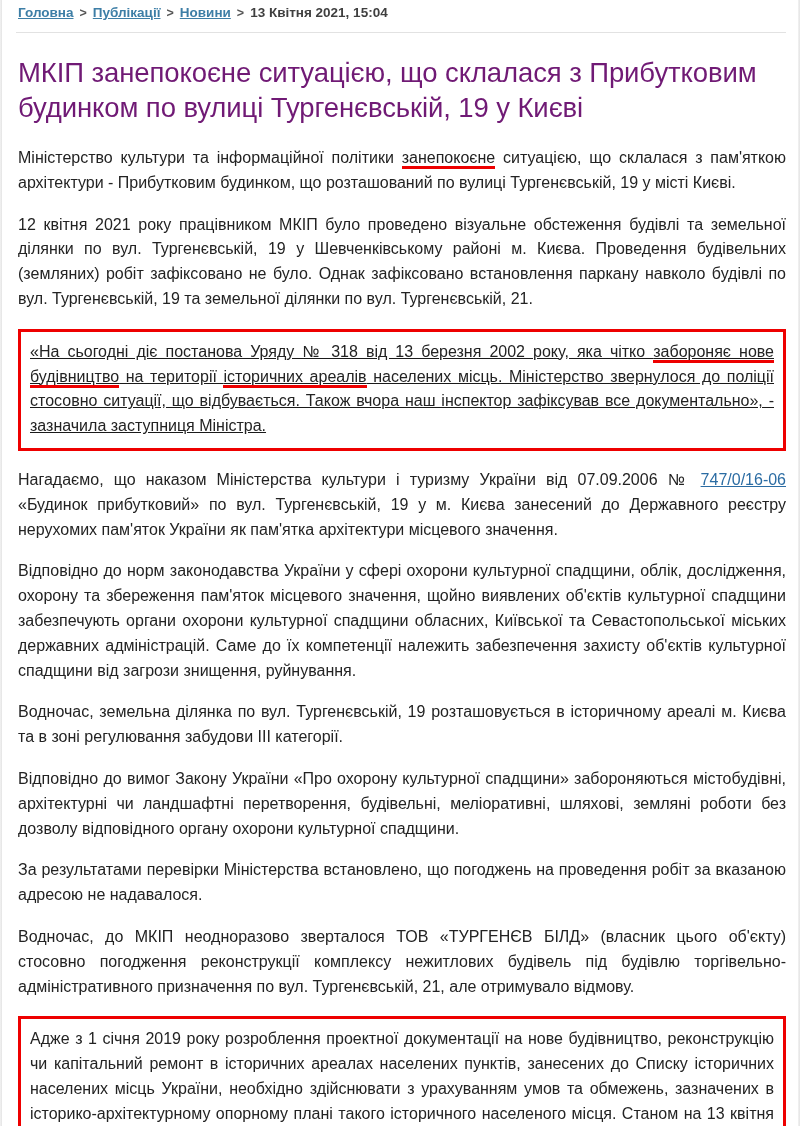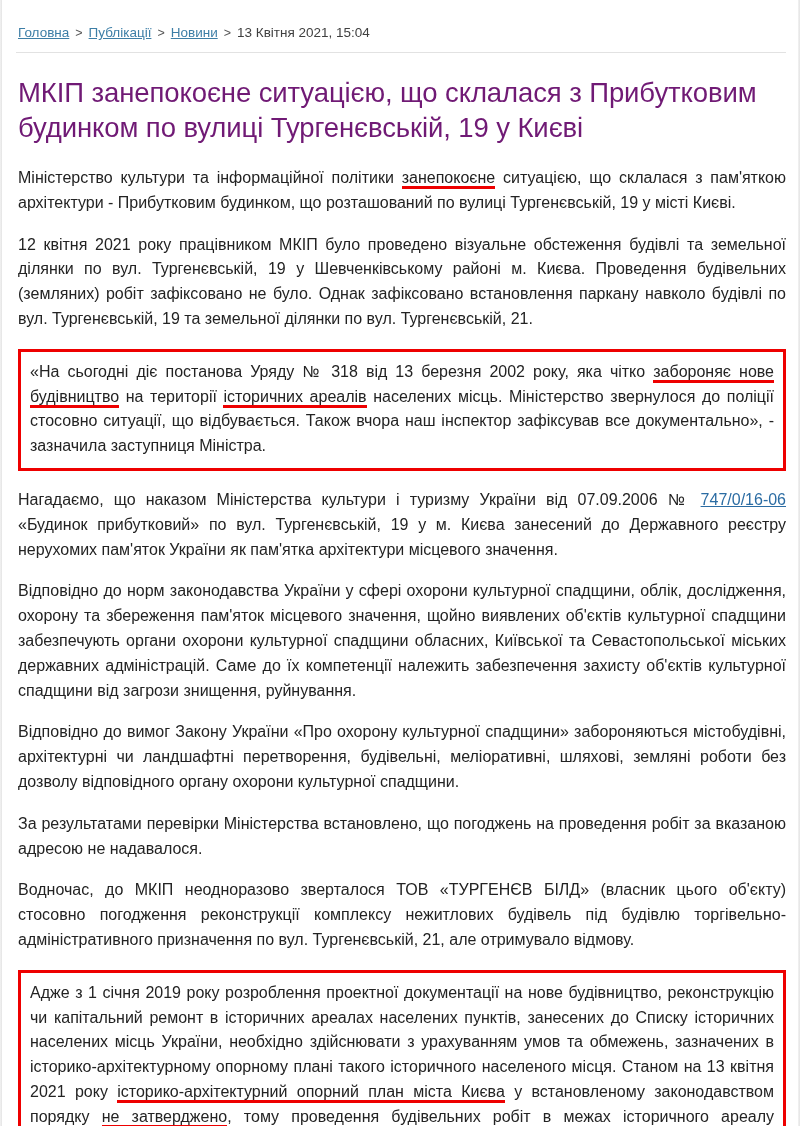--- a/index.html
+++ b/index.html
@@ -31,24 +31,25 @@
 
   .wrap {
     width: 800px;
     padding: 0;
     box-sizing: border-box;
   }
 
   
   .breadcrumb {
     font-size: 13.5px;
-    padding: 24px 0 10px 18px;
+    padding: 4px 0 10px 18px;
     line-height: 1.3;
     white-space: nowrap;
     color: #4a4a4a;
+    font-weight: bold;
   }
   .breadcrumb a {
     color: #3d7ea6;
     text-decoration: underline;
     cursor: pointer;
   }
   .breadcrumb .sep {
     color: #555;
     padding: 0 6px;
     font-size: 12.5px;
@@ -100,21 +101,21 @@
 
   
   .redbox {
     border: 3px solid #ee0000;
     padding: 8px 9px 9px 9px;
     margin: 0 0 17px 0;
     box-sizing: border-box;
   }
   .redbox p.para { margin-bottom: 0; }
 
-  .redbox.quote  { margin-top: 15px; }
+  .redbox.quote  { margin-top: 15px; text-decoration: underline; }
   .redbox.final  { margin-top: 4px; }
 </style>
 </head>
 <body>
 
 <div class="page-edge left"></div>
 <div class="page-edge right"></div>
 
 <div class="wrap">
 
@@ -133,20 +134,21 @@
 
 
     <div class="redbox quote">
       <p class="para"><span>«На сьогодні діє постанова Уряду № 318 від 13 березня 2002 року, яка чітко </span><span class="mark-u">забороняє нове будівництво</span><span> на території </span><span class="mark-u">історичних ареалів</span><span> населених місць. Міністерство звернулося до поліції стосовно ситуації, що відбувається. Також вчора наш інспектор зафіксував все документально», - зазначила заступниця Міністра.</span></p>
     </div>
 
     <p class="para"><span>Нагадаємо, що наказом Міністерства культури і туризму України від 07.09.2006 № </span><a class="inline-link">747/0/16-06</a><span> «Будинок прибутковий» по вул. Тургенєвській, 19 у м. Києва занесений до Державного реєстру нерухомих пам'яток України як пам'ятка архітектури місцевого значення.</span></p>
 
     <p class="para">Відповідно до норм законодавства України у сфері охорони культурної спадщини, облік, дослідження, охорону та збереження пам'яток місцевого значення, щойно виявлених об'єктів культурної спадщини забезпечують органи охорони культурної спадщини обласних, Київської та Севастопольської міських державних адміністрацій. Саме до їх компетенції належить забезпечення захисту об'єктів культурної спадщини від загрози знищення, руйнування.</p>
 
+    <p class="para">Водночас, земельна ділянка по вул. Тургенєвській, 19 розташовується в історичному ареалі м. Києва та в зоні регулювання забудови ІІІ категорії.</p>
 
     <p class="para">Відповідно до вимог Закону України «Про охорону культурної спадщини» забороняються містобудівні, архітектурні чи ландшафтні перетворення, будівельні, меліоративні, шляхові, земляні роботи без дозволу відповідного органу охорони культурної спадщини.</p>
 
     <p class="para">За результатами перевірки Міністерства встановлено, що погоджень на проведення робіт за вказаною адресою не надавалося.</p>
 
     <p class="para">Водночас, до МКІП неодноразово зверталося ТОВ «ТУРГЕНЄВ БІЛД» (власник цього об'єкту) стосовно погодження реконструкції комплексу нежитлових будівель під будівлю торгівельно-адміністративного призначення по вул. Тургенєвській, 21, але отримувало відмову.</p>
 
     <div class="redbox final">
       <p class="para"><span>Адже з 1 січня 2019 року розроблення проектної документації на нове будівництво, реконструкцію чи капітальний ремонт в історичних ареалах населених пунктів, занесених до Списку історичних населених місць України, необхідно здійснювати з урахуванням умов та обмежень, зазначених в історико-архітектурному опорному плані такого історичного населеного місця. Станом на 13 квітня 2021 року </span><span class="mark-u">історико-архітектурний опорний план міста Києва</span><span> у встановленому законодавством порядку </span><span class="mark-u">не затверджено</span><span>, тому проведення будівельних робіт в межах історичного ареалу заборонено.</span></p>
     </div>

